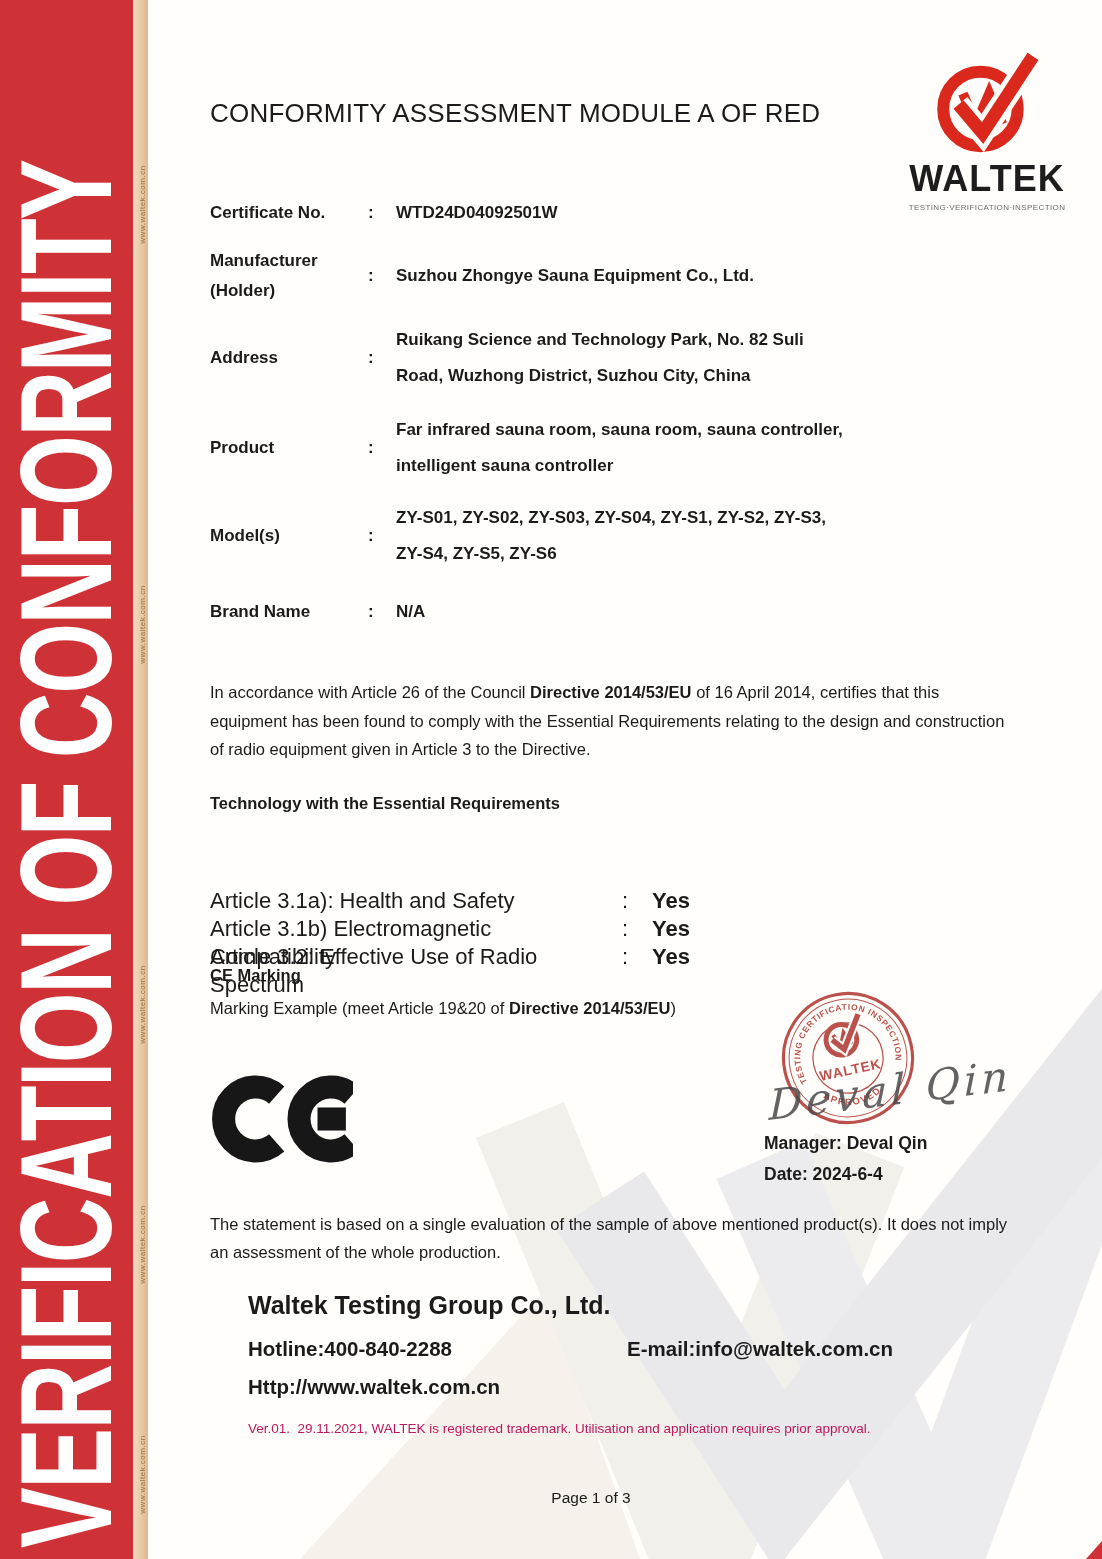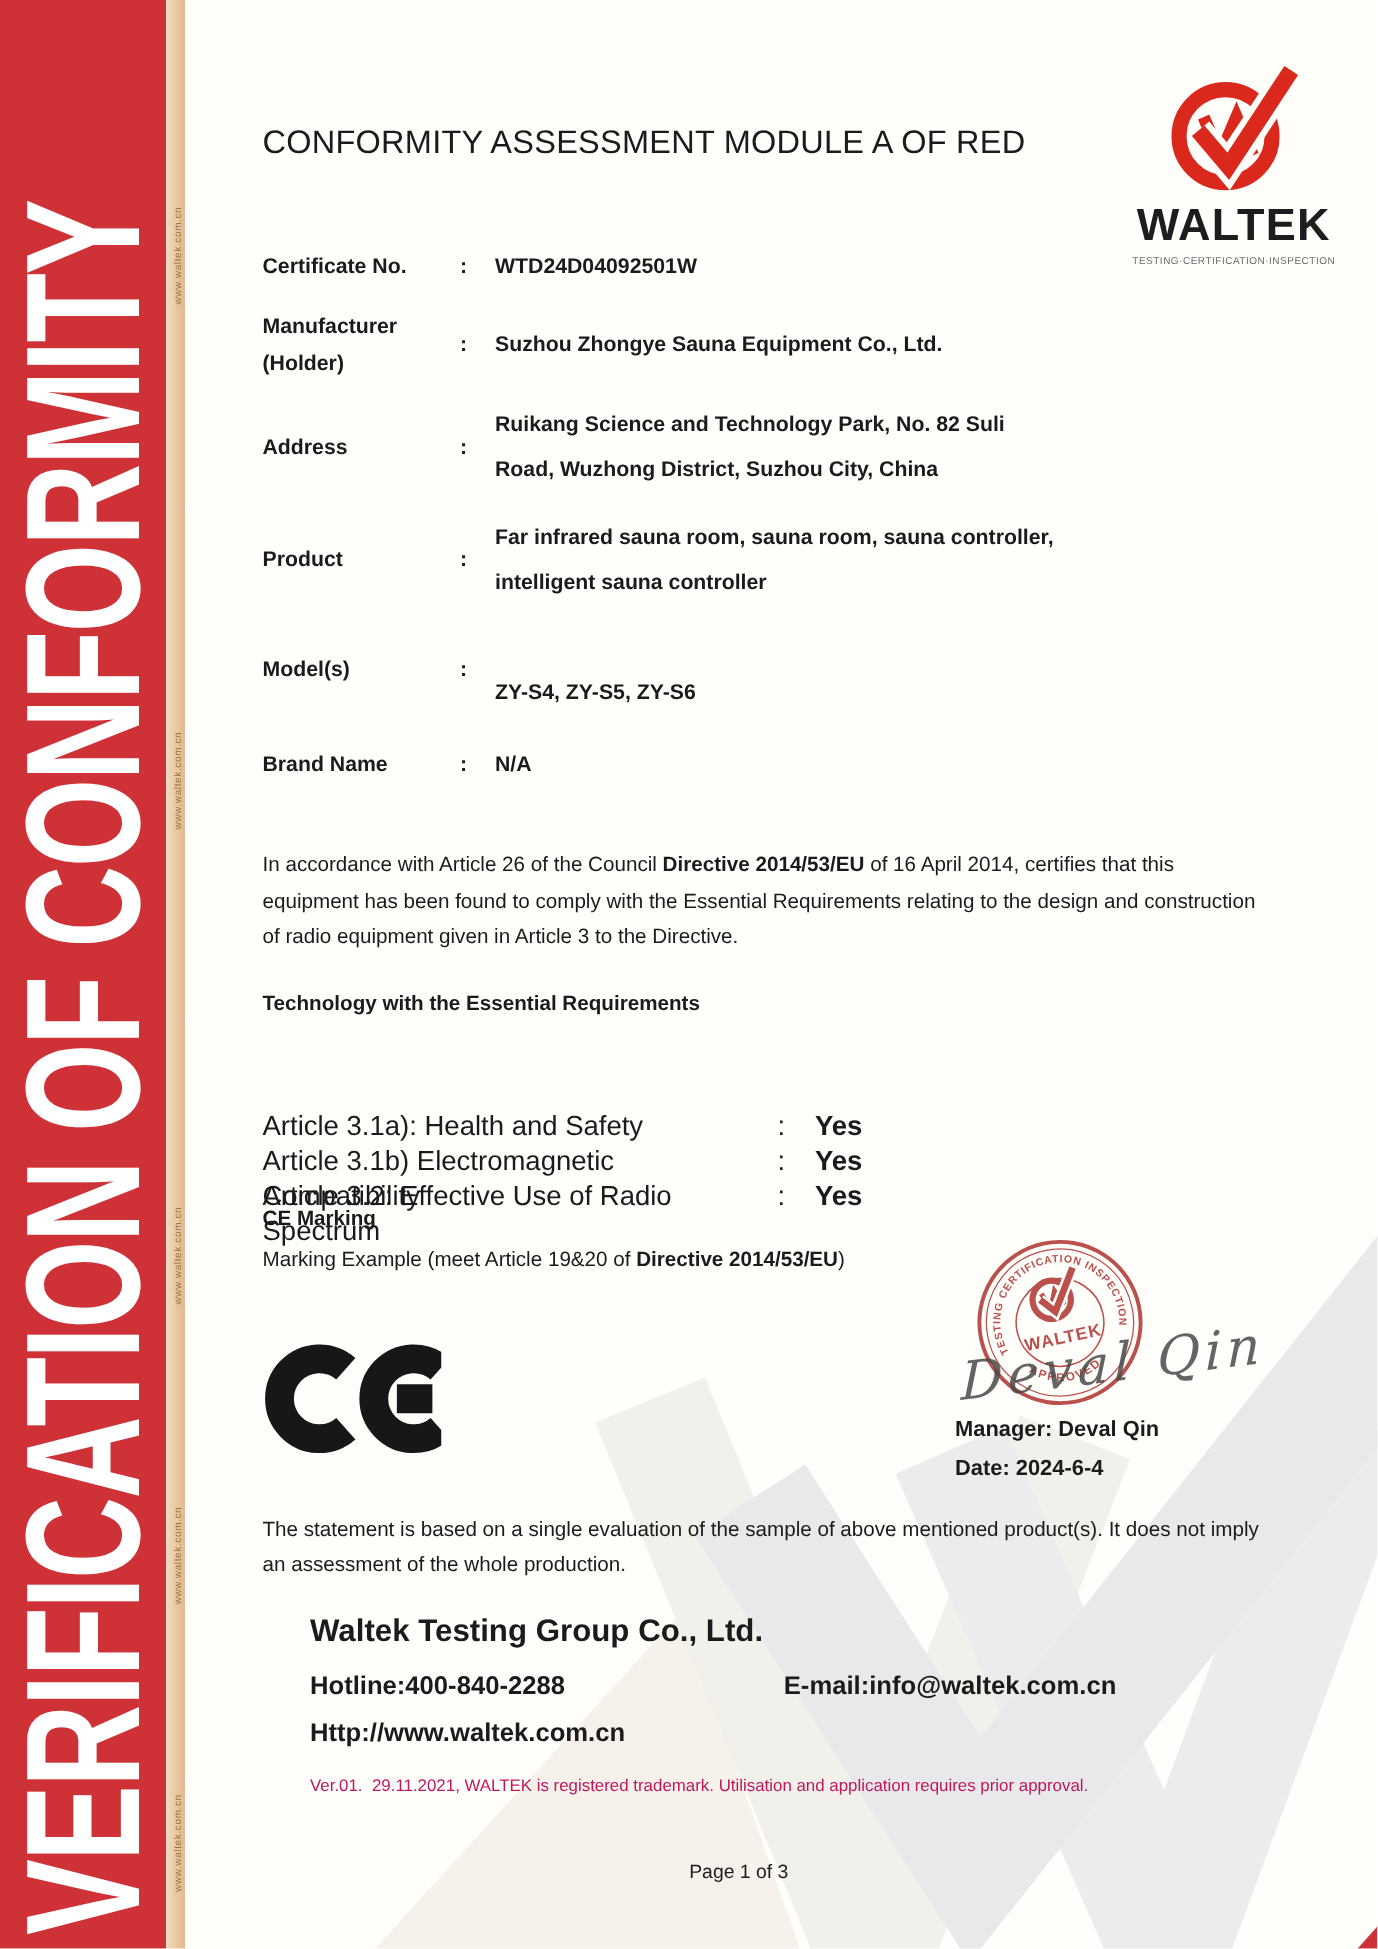--- a/index.html
+++ b/index.html
@@ -105,21 +105,21 @@
   </div>
   <div class="corner-red"></div>
 
   <div class="content">
 
     <div class="abs logo-block">
       <svg width="112" height="104" viewBox="0 0 100 95">
         <use href="#waltek-mark" x="0" y="-4" width="100" height="100" color="#da291c"></use>
       </svg>
       <div class="logo-name">WALTEK</div>
-      <div class="logo-tag">TESTING·CERTIFICATION·INSPECTION</div>
+      <div class="logo-tag">TESTING·VERIFICATION·INSPECTION</div>
     </div>
 
     <div class="abs title1">CONFORMITY ASSESSMENT MODULE A OF RED</div>
 
     <div class="abs cert-row">
       <span class="lab">Certificate No.</span>
       <span class="colon">:</span>
       <span class="val">WTD24D04092501W</span>
     </div>
 
@@ -147,21 +147,21 @@
       <span class="val">
         <span>Far infrared sauna room, sauna room, sauna controller,</span><br>
         <span>intelligent sauna controller</span>
       </span>
     </div>
 
     <div class="abs field" style="top:500px;height:72px">
       <span class="lab">Model(s)</span>
       <span class="colon">:</span>
       <span class="val">
-        <br>
+        <span>ZY-S01, ZY-S02, ZY-S03, ZY-S04, ZY-S1, ZY-S2, ZY-S3,</span><br>
         <span>ZY-S4, ZY-S5, ZY-S6</span>
       </span>
     </div>
 
     <div class="abs field" style="top:594px;height:36px">
       <span class="lab">Brand Name</span>
       <span class="colon">:</span>
       <span class="val">N/A</span>
     </div>
 

